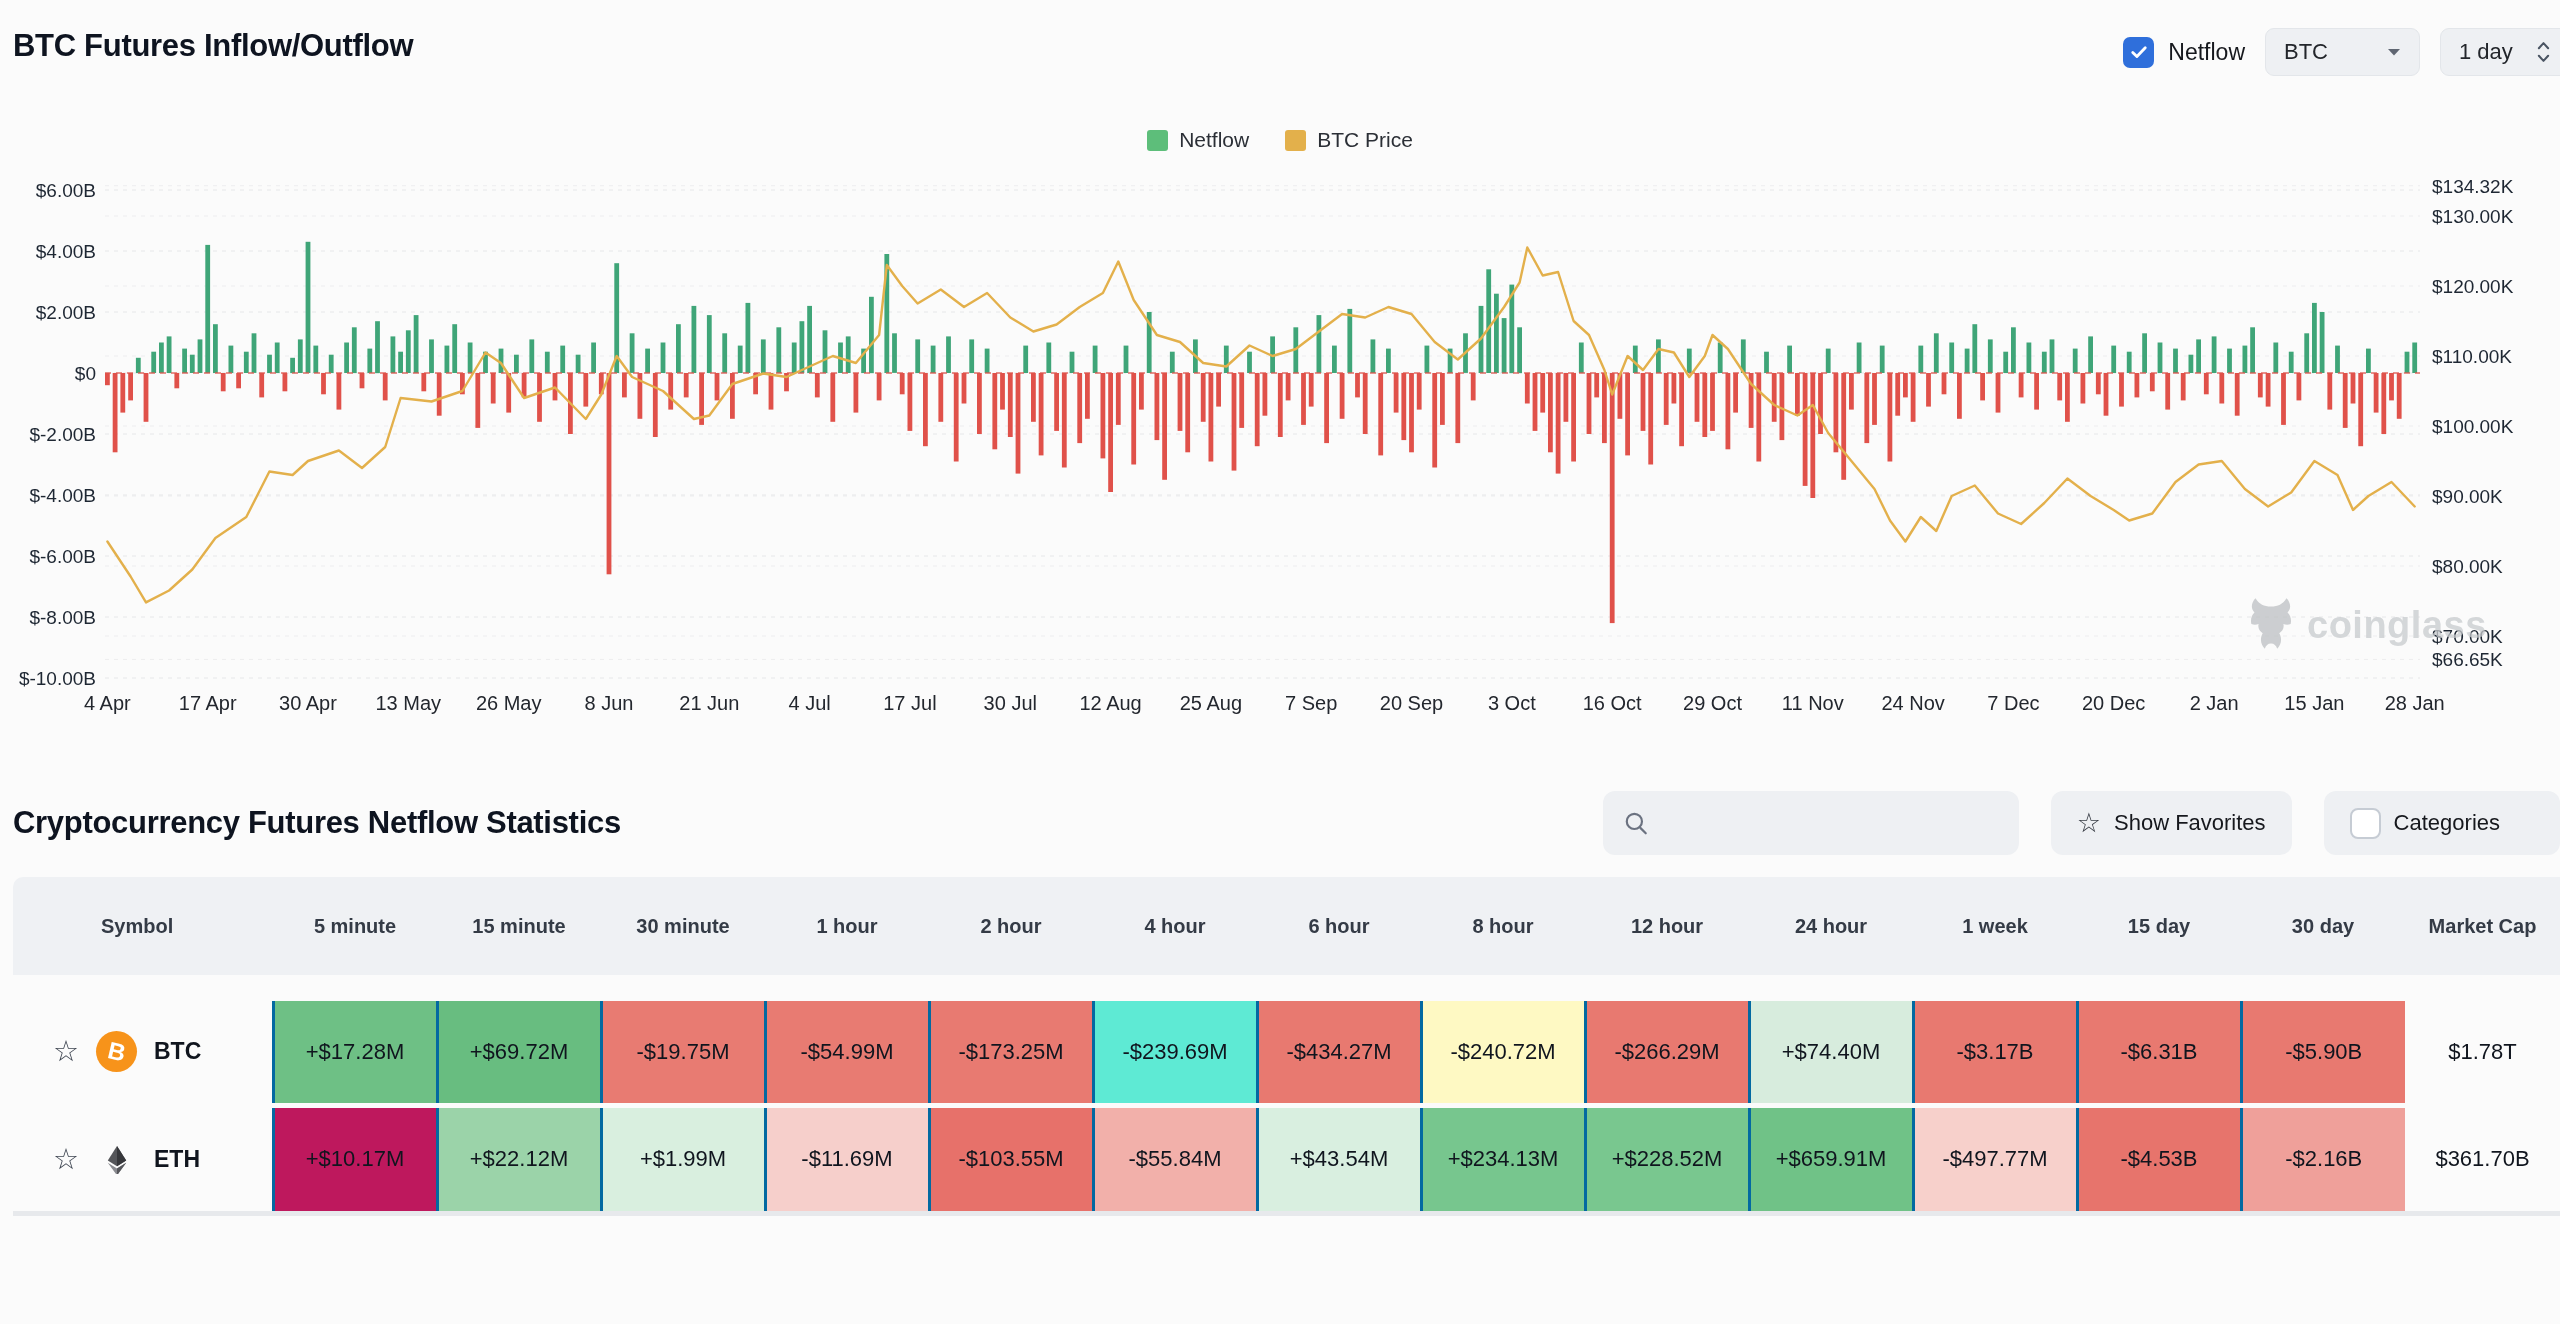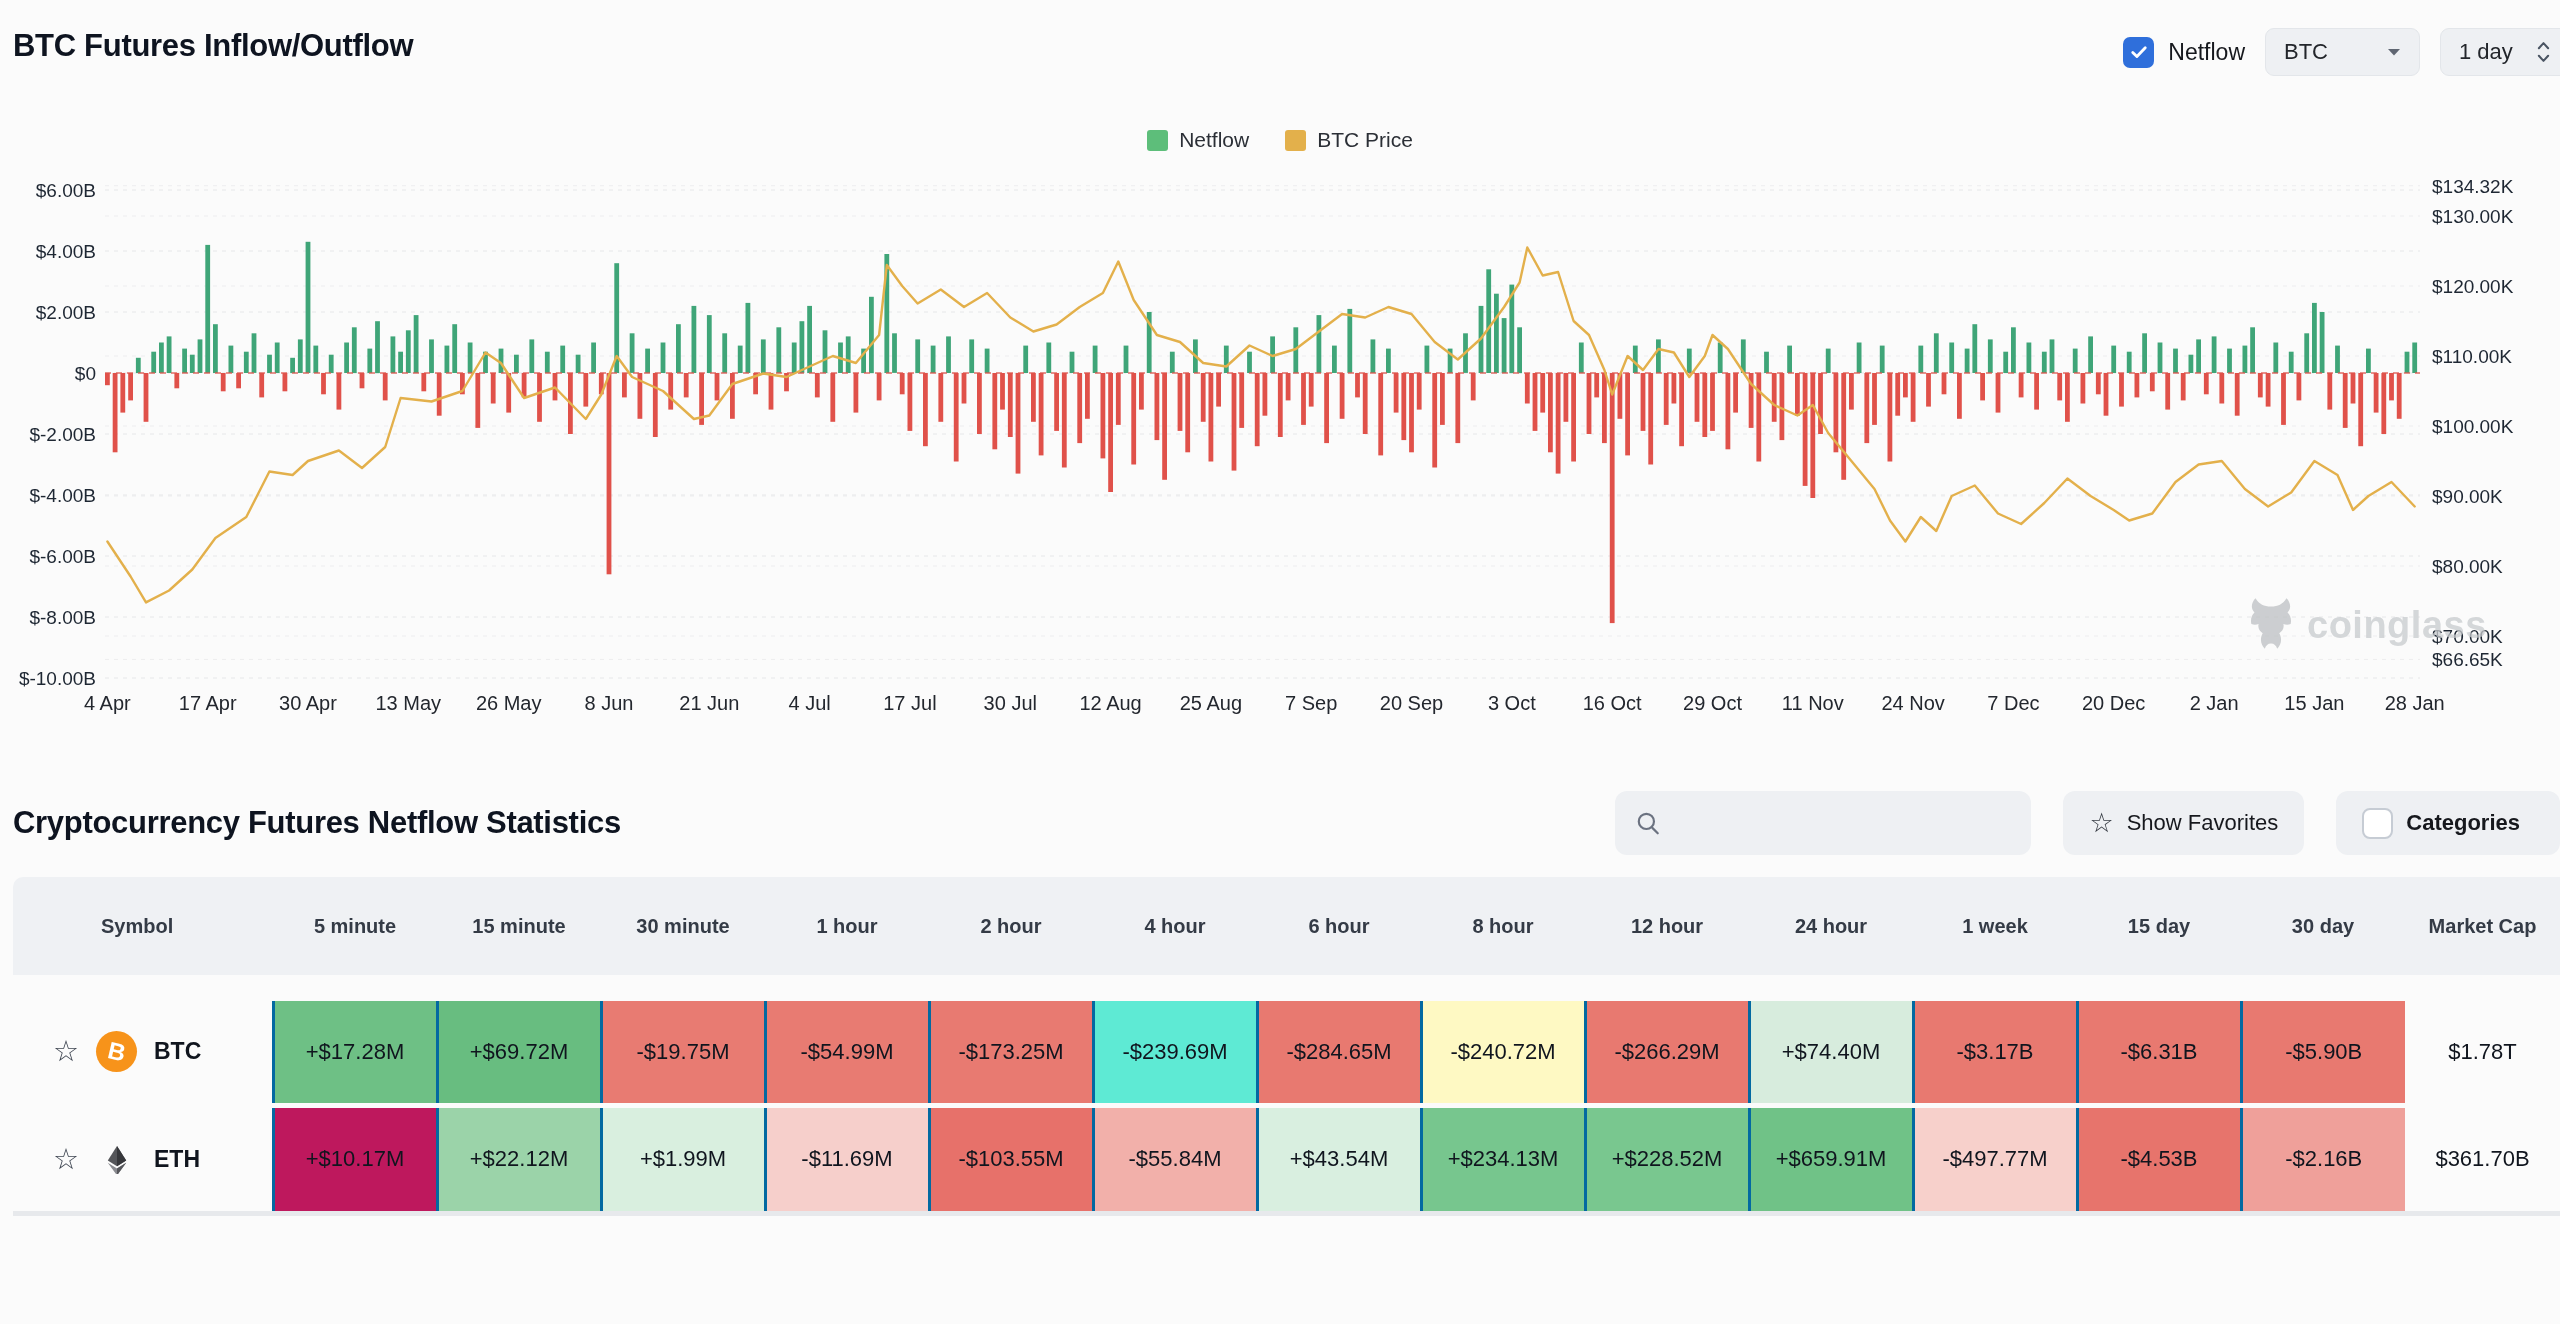--- a/index.html
+++ b/index.html
@@ -32,21 +32,21 @@
   .bull { width:56px; height:62px; }
 
   
   .stats-hdr { display:flex; align-items:center; margin-top:64px; padding-left:13px; height:66px; }
   .stats-hdr h2 { font-size:31px; font-weight:700; letter-spacing:-.3px; color:#0e1420; margin-right:auto; }
   .search { display:flex; align-items:center; width:416px; height:64px; background:#eef0f3; border-radius:12px; padding:0 20px; gap:12px; }
   .search svg { width:26px; height:26px; flex:none; }
   .search input { border:none; outline:none; background:transparent; font-size:21px; width:100%; font-family:inherit; }
   .pill-btn { display:flex; align-items:center; gap:13px; height:64px; background:#eef0f3; border-radius:12px; border:none; padding:0 26px; font-size:22px; color:#16181d; font-family:inherit; cursor:pointer; margin-left:32px; }
   .pill-btn .star { font-size:27px; color:#373c44; line-height:1; }
-  .pill-btn.cats { padding-right:40px;font-weight:bold; }
+  .pill-btn.cats { padding-right:60px; }
   .mini-cb { width:31px; height:31px; background:#fff; border:2px solid #c6ccd4; border-radius:8px; }
 
   .tabs { display:inline-flex; margin:50px 0 0 22px; background:#edeff2; border-radius:11px; padding:5px; height:71px; }
   .tab { display:flex; align-items:center; justify-content:center; font-size:22px; color:#23262b; border-radius:8px; cursor:pointer; }
   .tab.active { background:#fff; box-shadow:0 1px 4px rgba(20,24,31,.14); width:152px; font-weight:500; }
   .tab.plain { width:122px; }
 
   
   table { border-collapse:collapse; table-layout:fixed; width:2547px; margin:21px 0 0 13px; }
   thead th { height:111px; background:#eff1f4; border-bottom:26px solid #fbfbfb; font-size:20px; font-weight:700; color:#343b46; text-align:center; vertical-align:middle; }
@@ -561,21 +561,21 @@
               </div>
               <span class="coin-name">BTC</span>
             </div>
           </td>
           <td class="val" style="background: rgb(110, 192, 133);">+$17.28M</td>
           <td class="val" style="background: rgb(104, 189, 128);">+$69.72M</td>
           <td class="val" style="background: rgb(232, 123, 114);">-$19.75M</td>
           <td class="val" style="background: rgb(232, 123, 114);">-$54.99M</td>
           <td class="val" style="background: rgb(232, 122, 113);">-$173.25M</td>
           <td class="val" style="background: #5eead4;">-$239.69M</td>
-          <td class="val" style="background: rgb(232, 121, 112);">-$284.65M</td>
+          <td class="val" style="background: rgb(232, 121, 112);">-$434.27M</td>
           <td class="val" style="background: #fef9c3;">-$240.72M</td>
           <td class="val" style="background: rgb(232, 121, 112);">-$266.29M</td>
           <td class="val" style="background: rgb(215, 236, 221);">+$74.40M</td>
           <td class="val" style="background: rgb(232, 121, 112);">-$3.17B</td>
           <td class="val" style="background: rgb(232, 121, 112);">-$6.31B</td>
           <td class="val" style="background: rgb(232, 121, 112);">-$5.90B</td>
           <td>$1.78T</td>
         </tr>
         <tr>
           <td>

